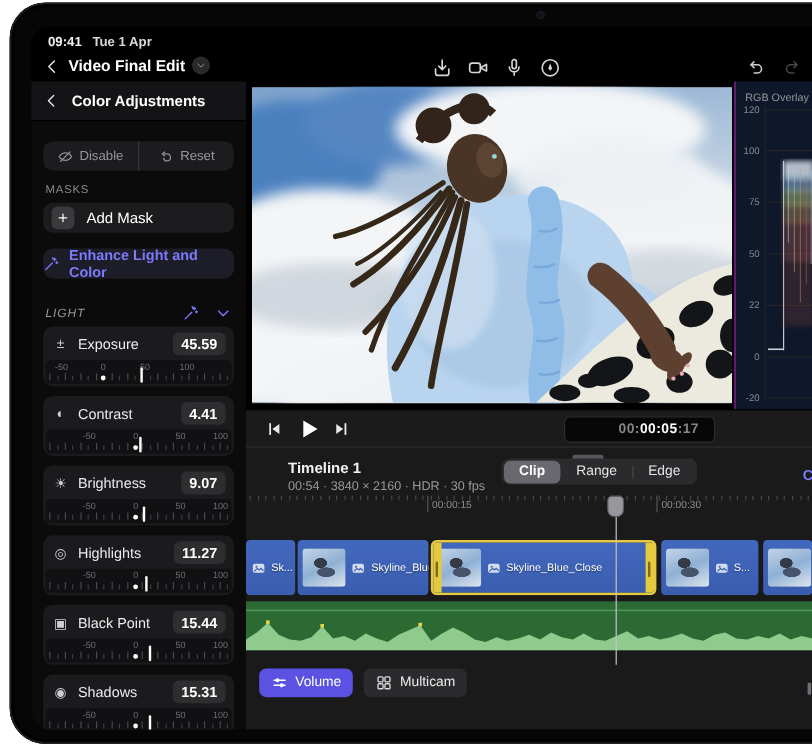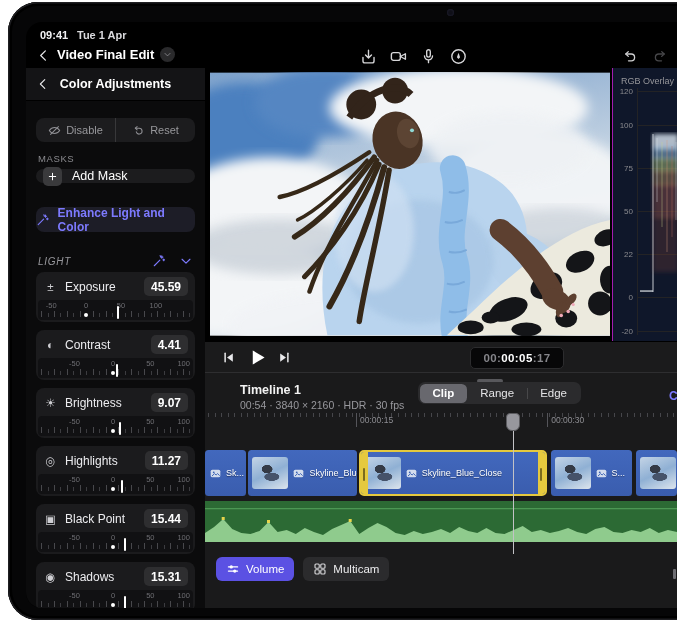--- a/index.html
+++ b/index.html
@@ -35,21 +35,21 @@
   .sb-back{position:absolute;left:10px;top:9px;width:14px;height:14px;color:#e8e8ea;}
   .sb-title{position:absolute;left:0;right:0;top:0;height:32px;line-height:32px;text-align:center;
             font-size:12.5px;font-weight:700;color:#fff;}
   .card{position:absolute;left:10px;width:159px;background:#1c1c1e;border-radius:8px;box-sizing:border-box;}
   #dr-card{top:50px;height:24px;display:flex;}
   .dr-btn{flex:1;display:flex;align-items:center;justify-content:center;gap:5px;
           font-size:11px;color:#97979b;}
   .dr-btn + .dr-btn{border-left:1px solid #38383a;}
   .dr-ic{width:13px;height:13px;color:#8e8e93;}
   .masks{position:absolute;left:12px;top:85px;font-size:9.5px;letter-spacing:.6px;color:#8a8a8e;}
-  #addmask{top:101px;height:14px;display:flex;align-items:center;gap:10px;padding:0 7px;}
+  #addmask{top:101px;height:25px;display:flex;align-items:center;gap:10px;padding:0 7px;}
   .plusbox{width:19px;height:19px;border-radius:5px;background:#3a3a3c;color:#fff;
            display:flex;align-items:center;justify-content:center;}
   .plusbox span{width:11px;height:11px;display:block;}
   .addmask-label{font-size:12.5px;color:#fff;}
   #enhance{top:139px;height:25px;background:#1d1d27;display:flex;align-items:center;
            justify-content:center;gap:8px;color:#7d7aff;}
   .wand13{width:14px;height:14px;}
   .enh-label{font-size:12px;font-weight:600;color:#7d7aff;}
   .lightrow{position:absolute;left:12px;right:12px;top:186px;height:14px;display:flex;align-items:center;}
   .light-label{font-size:10px;letter-spacing:.7px;color:#98989d;flex:1;font-style:italic;}
@@ -77,21 +77,21 @@
   #trace{position:absolute;left:24px;top:64px;width:41px;height:170px;}
 
   
   #transport{position:absolute;left:179px;top:319px;width:472px;height:31px;background:#1b1b1c;border-top:1px solid #000;}
   .tbtn{position:absolute;color:#e8e8ea;}
   #skipback{left:16px;top:8px;width:15px;height:15px;}
   #playbtn{left:42px;top:5px;width:21px;height:21px;color:#fff;}
   #skipfwd{left:72px;top:8px;width:15px;height:15px;}
   .timecode{position:absolute;left:265px;top:5px;width:92px;height:20px;background:#070708;
             border:1px solid #2c2c2e;border-radius:5px;display:flex;align-items:center;justify-content:center;
-            font-size:11.5px;font-weight:600;letter-spacing:.4px;}
+            font-size:11.5px;font-weight:600;letter-spacing:.4px;padding-left:32px;}
   .tc-dim{color:#85858a;} .tc-bright{color:#fff;}
 
   
   #timeline{position:absolute;left:179px;top:350px;width:472px;height:236px;background:#1a1a1b;border-top:1px solid #2e2e30;}
   .handle{position:absolute;left:272px;top:6px;width:26px;height:3.5px;border-radius:2px;background:#58585c;}
   .tl-title{position:absolute;left:35px;top:10px;font-size:12.5px;font-weight:700;color:#f2f2f2;}
   .tl-meta{position:absolute;left:35px;top:26px;font-size:10.5px;color:#98989d;}
   #modes{position:absolute;left:213px;top:9px;height:22px;display:flex;align-items:center;
          background:#2b2b2d;border-radius:7px;padding:0 1.5px;box-sizing:border-box;}
   .mode{height:19px;line-height:19px;padding:0 13px;font-size:11.5px;color:#e4e4e6;border-radius:5.5px;position:relative;}

